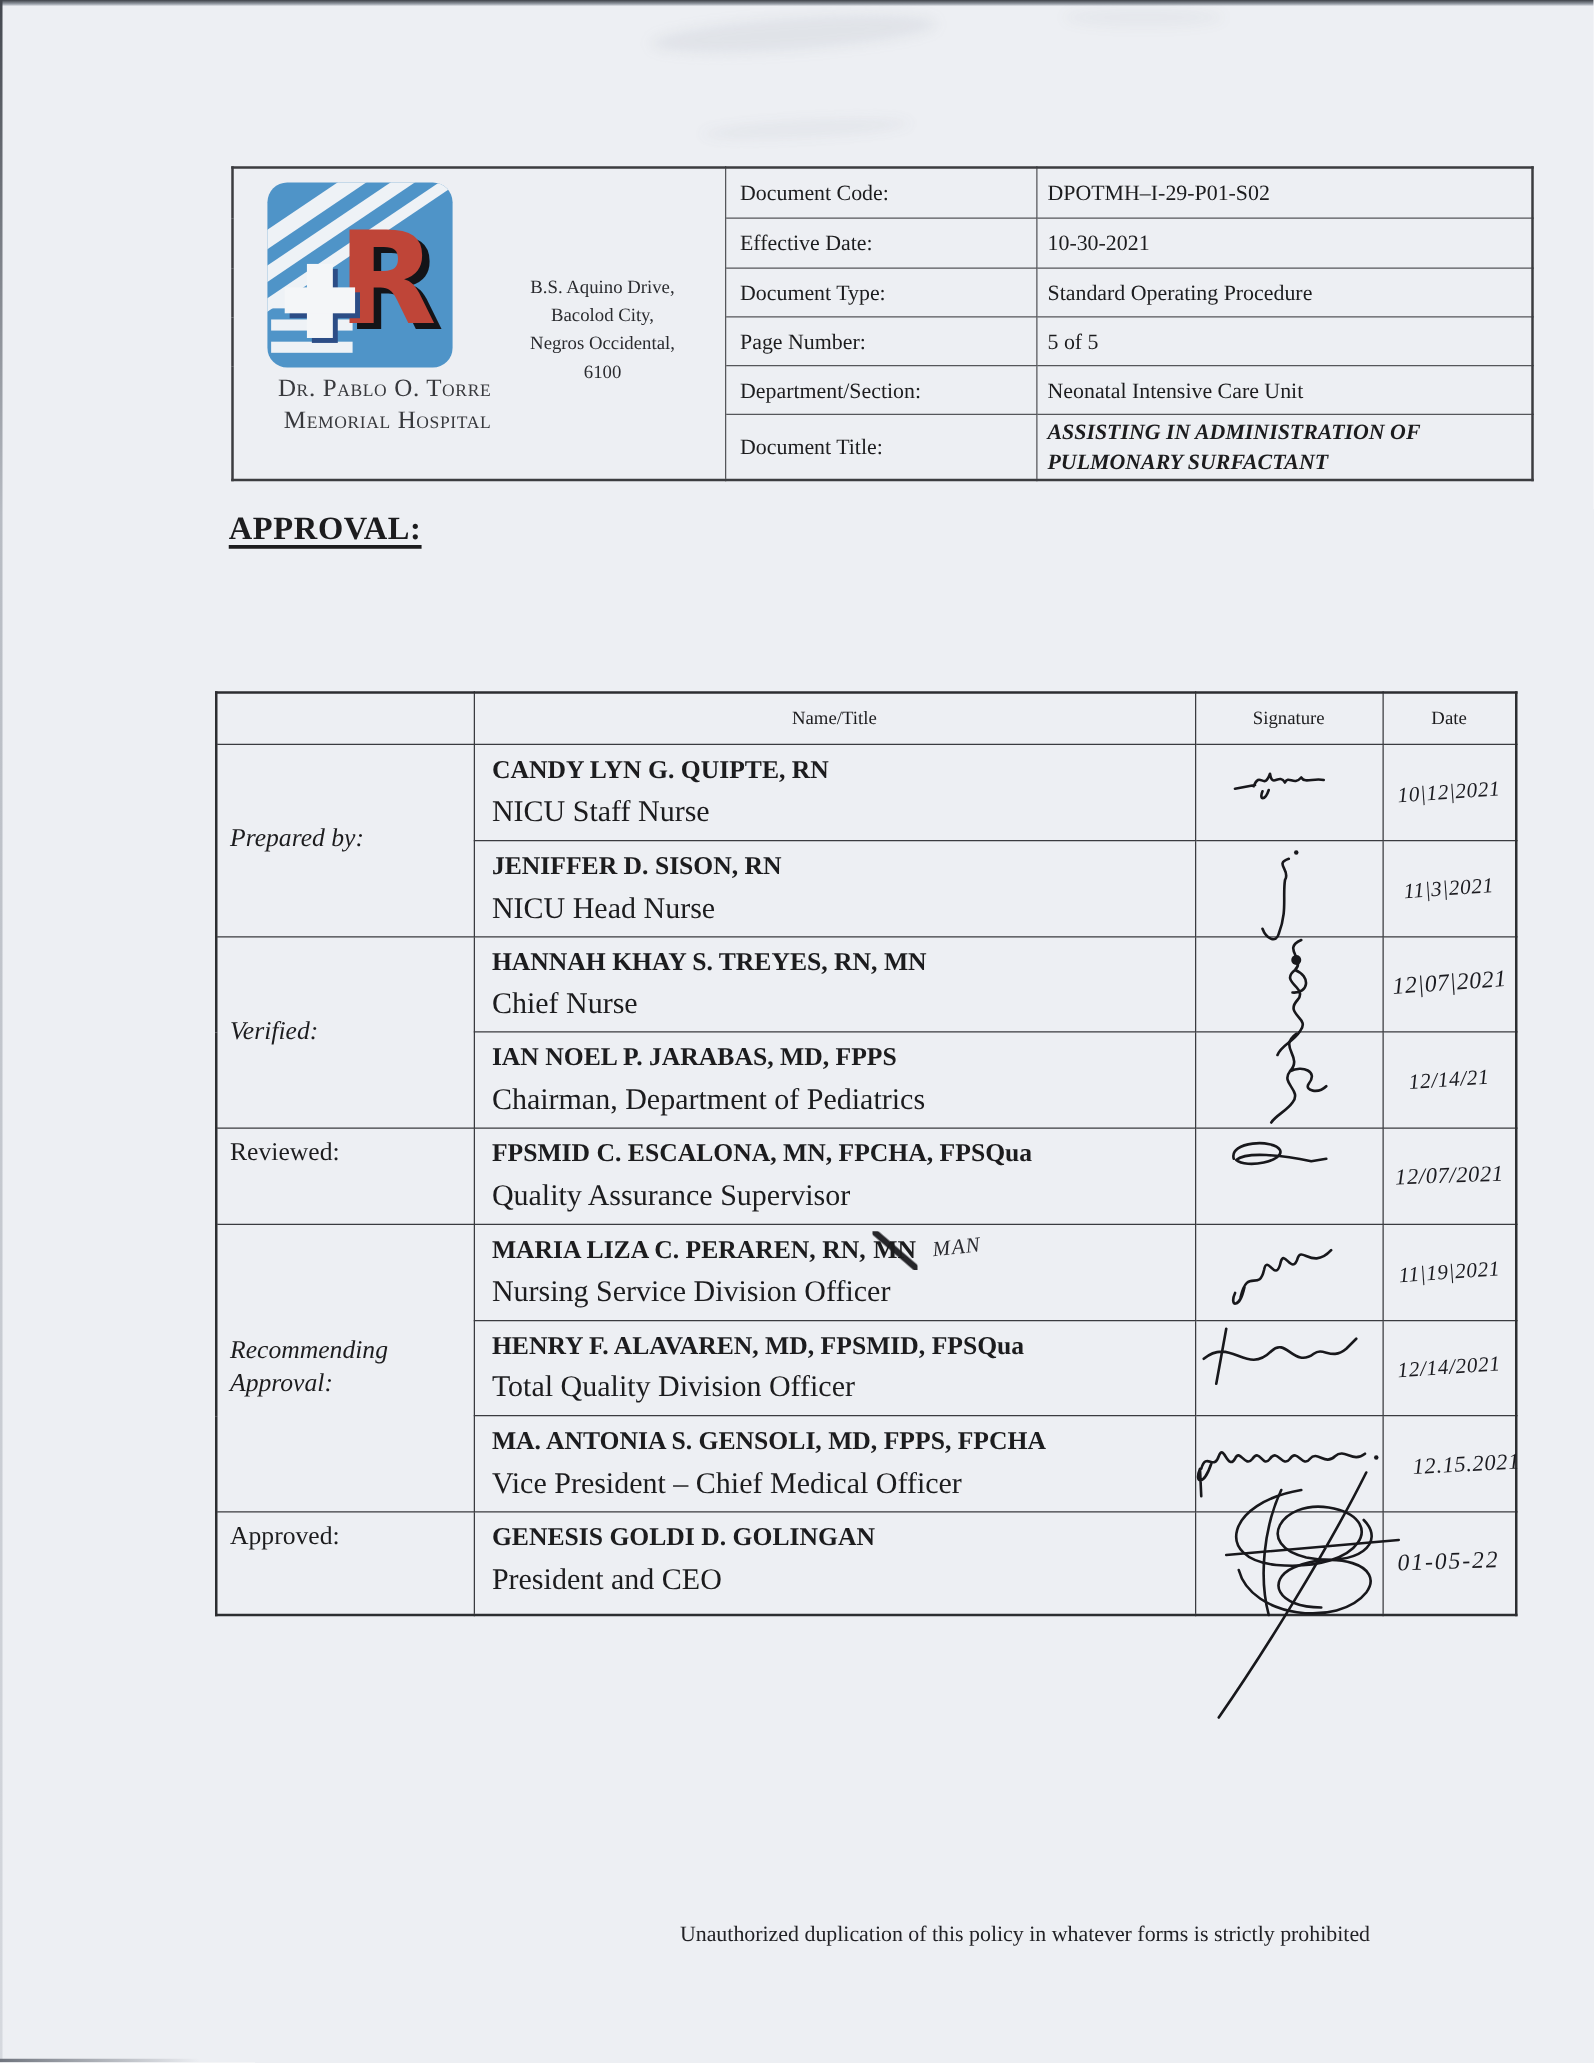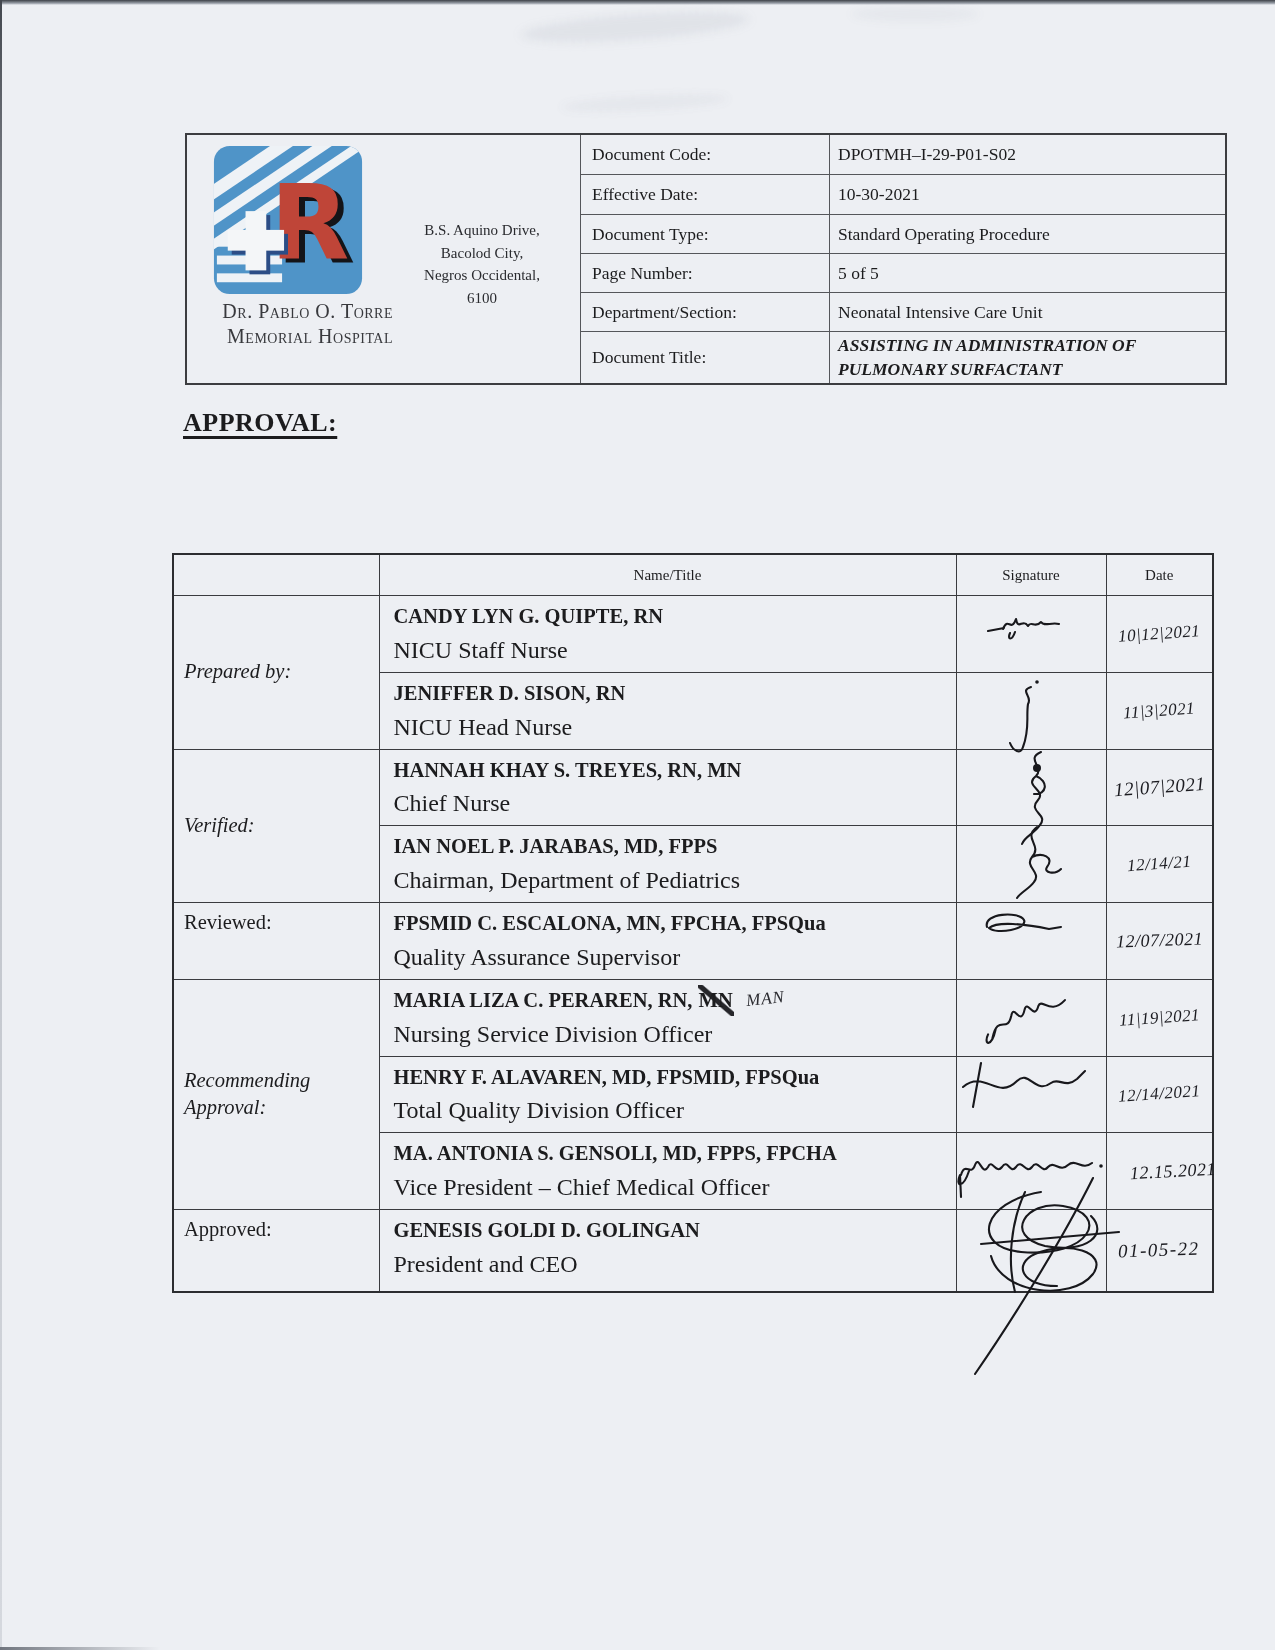--- a/index.html
+++ b/index.html
@@ -310,14 +310,15 @@
             <path class="sig" d="M50,104 C60,142 130,150 152,122 C168,100 126,88 94,102 C72,112 80,134 116,134"></path>
             <path class="sig" d="M40,92 L178,80 M152,26 C120,90 70,170 34,222"></path>
             <path class="sig" d="M84,40 C70,70 66,110 74,140"></path>
           </svg>
         </td>
         <td class="date-cell"><span class="hdate hd9">01-05-22</span></td>
       </tr>
     </tbody>
   </table>
 
+  <div class="footer-note">Unauthorized duplication of this policy in whatever forms is strictly prohibited</div>
 
 </div>
 
 </body></html>

